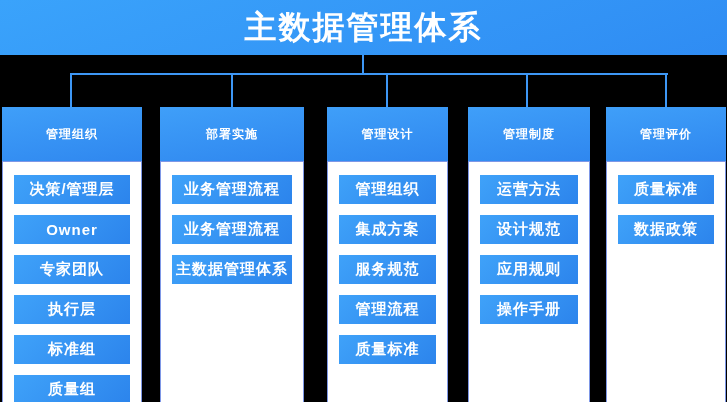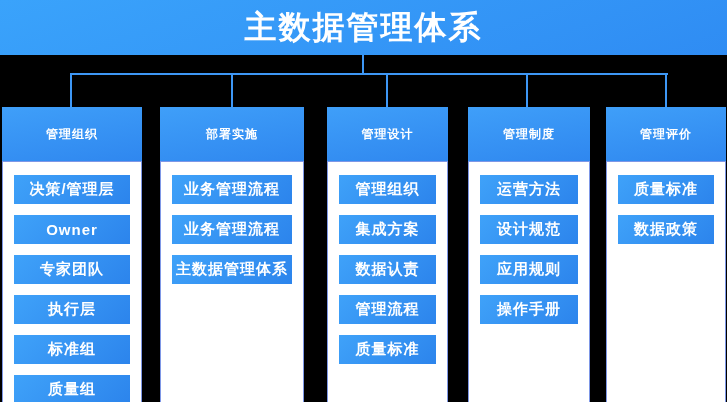--- a/index.html
+++ b/index.html
@@ -77,21 +77,21 @@
           <div class="item">主数据管理体系</div>
         </div>
       </div>
       <div class="col c2">
         <div class="col-header">
           <span>管理设计</span>
         </div>
         <div class="col-body">
           <div class="item">管理组织</div>
           <div class="item">集成方案</div>
-          <div class="item">数据认责</div>
+          <div class="item">服务规范</div>
           <div class="item">管理流程</div>
           <div class="item">质量标准</div>
         </div>
       </div>
       <div class="col c3">
         <div class="col-header">
           <span>管理制度</span>
         </div>
         <div class="col-body">
           <div class="item">运营方法</div>

